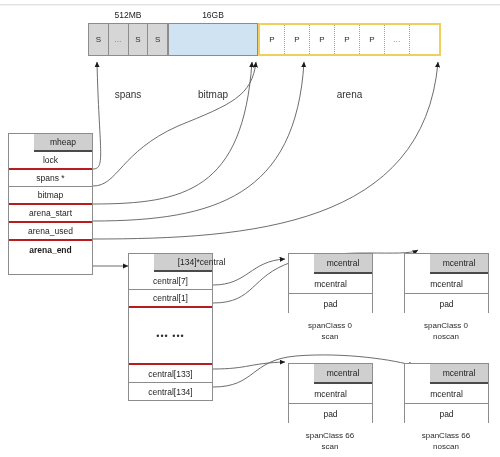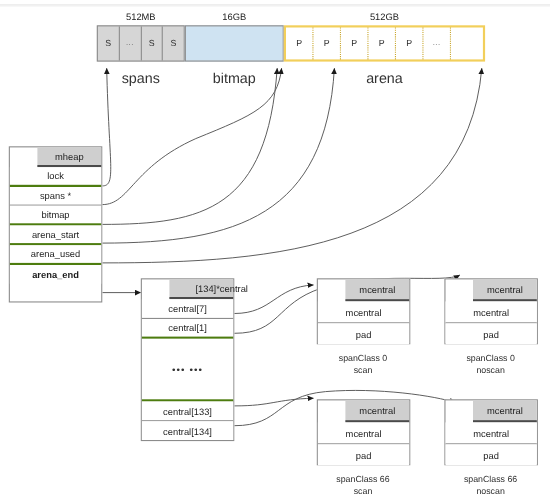--- a/index.html
+++ b/index.html
@@ -88,24 +88,25 @@
   .sizecap{
     position:absolute;
     font-size:8.5px;
     color:#222;
     text-align:center;
     white-space:nowrap;
   }
   
   .regioncap{
     position:absolute;
-    font-size:13px;
+    font-size:10px;
     color:#333;
     text-align:center;
     white-space:nowrap;
+    margin-top:26px;
   }
 
   
   .struct{
     position:absolute;
     box-sizing:border-box;
     border:1px solid #8c8c8c;
     background:#ffffff;
   }
   .row{
@@ -116,21 +117,21 @@
     border-bottom:1px solid #8c8c8c;
     background:#ffffff;
     white-space:nowrap;
   }
   .row:last-child{border-bottom:none;}
   .row.head{
     background:#cfcfcf;
     border-bottom:2px solid #4a4a4a;
     margin-left:25px;
   }
-  .row.thick{border-bottom:2px solid #4d7c0f;}
+  .row.thick{border-bottom:2px solid #b91c1c;}
   .row.ellip{font-size:9px;letter-spacing:1px;color:#333;}
 
   
   .blkcap{
     position:absolute;
     width:120px;
     text-align:center;
     font-size:8px;
     line-height:11px;
     color:#2b2b2b;
@@ -171,21 +172,20 @@
       <path d="M213,303 C255,303 250,276 292,262 C340,246 404,258 418,250"></path>
 
       <path d="M213,369 C248,369 250,363 285,362"></path>
 
       <path d="M213,387 C256,387 250,360 296,356 C344,352 396,360 414,366"></path>
     </g>
   </svg>
 
   <div class="sizecap" style="left:88px;top:10px;width:80px;">512MB</div>
   <div class="sizecap" style="left:168px;top:10px;width:90px;">16GB</div>
-  <div class="sizecap" style="left:258px;top:10px;width:183px;">512GB</div>
 
   <div id="membar">
 
     <div class="seg seg-spans">
       <div class="scell">S</div>
       <div class="scell dots">...</div>
       <div class="scell">S</div>
       <div class="scell">S</div>
     </div>
 

